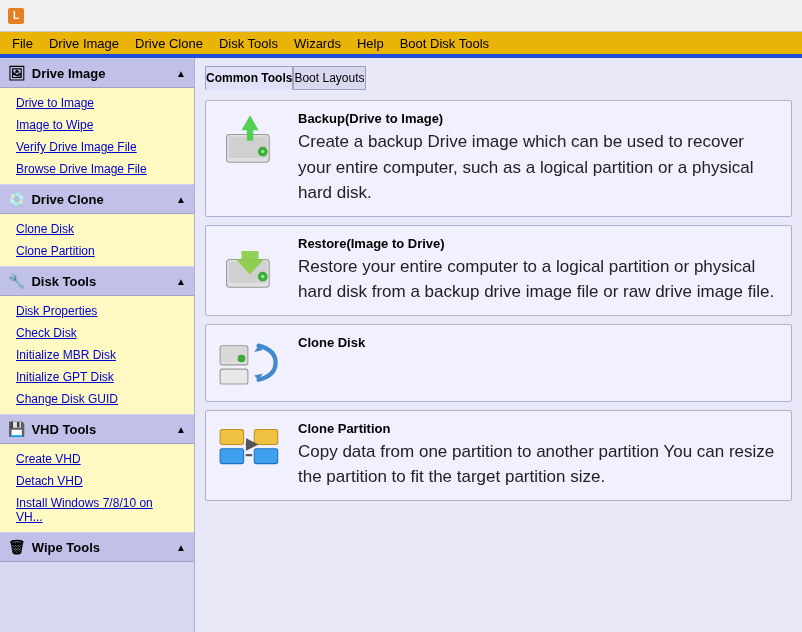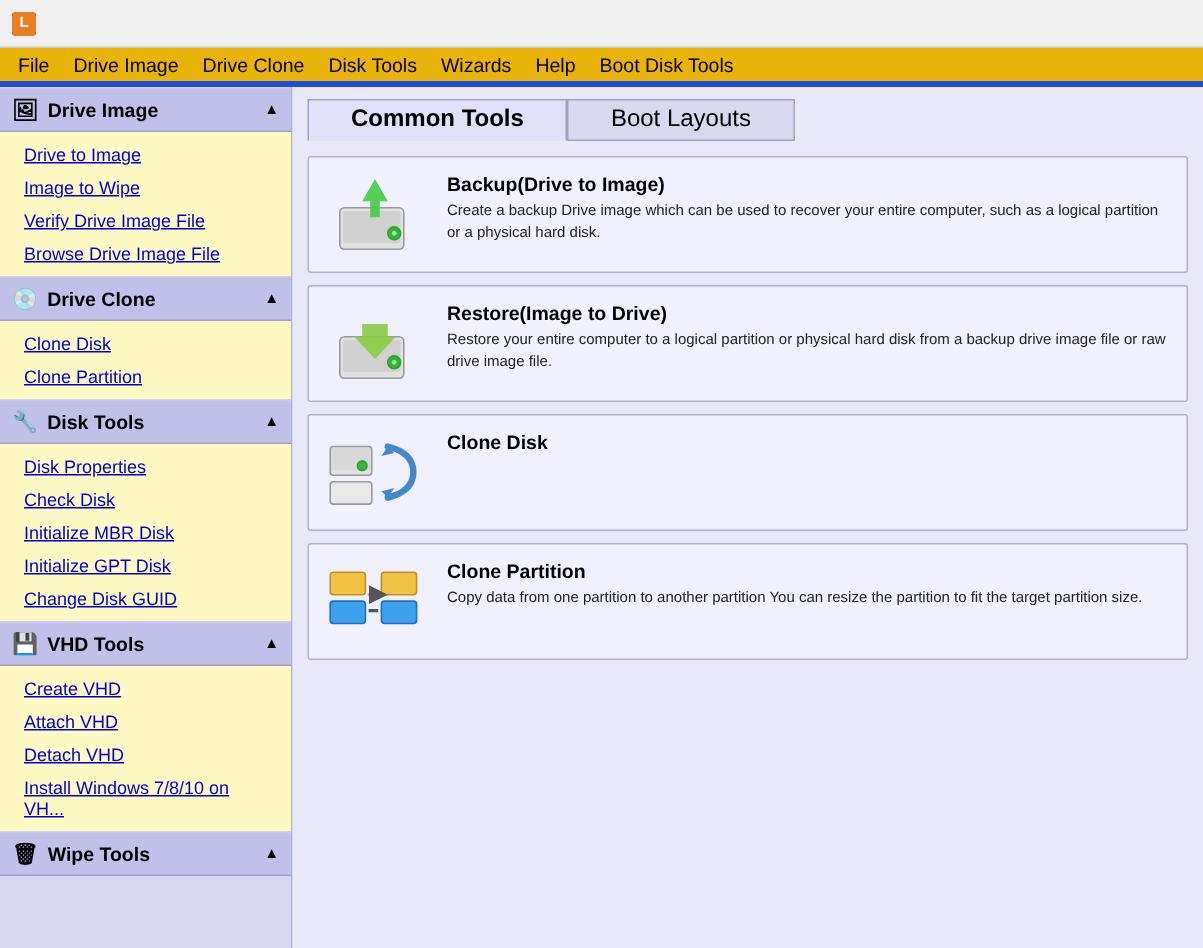--- a/index.html
+++ b/index.html
@@ -137,25 +137,25 @@
     }
 
     
     .tab-bar {
       display: flex;
       gap: 0;
       padding: 8px 10px 0 10px;
       background: #e8e8f8;
     }
     .tab-btn {
-      padding: 4px 28px;
+      padding: 4px 0;
       border: 1px solid #a0a0c0;
       background: #d8d8ef;
       cursor: pointer;
-      font-size: 16px;
+      font-size: 12px;
       color: #000;
     }
     .tab-btn.active {
       background: #e0e0f8;
       border-bottom: 1px solid #e0e0f8;
       font-weight: bold;
     }
 
     
     .tool-list {
@@ -190,21 +190,21 @@
     }
 
     .tool-info { flex: 1; }
     .tool-title {
       font-size: 13px;
       font-weight: bold;
       color: #000;
       margin-bottom: 3px;
     }
     .tool-desc {
-      font-size: 10px;
+      font-size: 17px;
       color: #222;
       line-height: 1.5;
     }
   </style>
 </head>
 <body>
 
 <div class="title-bar">
   <div class="title-bar-icon">L</div>
   <span class="title-bar-text"></span>
@@ -260,21 +260,20 @@
         <a class="sidebar-item-link">Initialize GPT Disk</a>
         <a class="sidebar-item-link">Change Disk GUID</a>
       </div>
       <div class="sidebar-section-header">
         <span class="sidebar-section-icon">💾</span>
         <span>VHD Tools</span>
         <span class="chevron">▲</span>
       </div>
       <div class="sidebar-items">
         <a class="sidebar-item-link">Create VHD</a>
-        <a class="sidebar-item-link">Attach VHD</a>
         <a class="sidebar-item-link">Detach VHD</a>
         <a class="sidebar-item-link">Install Windows 7/8/10 on VH...</a>
       </div>
       <div class="sidebar-section-header">
         <span class="sidebar-section-icon">🗑</span>
         <span>Wipe Tools</span>
         <span class="chevron">▲</span>
       </div>
     </div>
 

